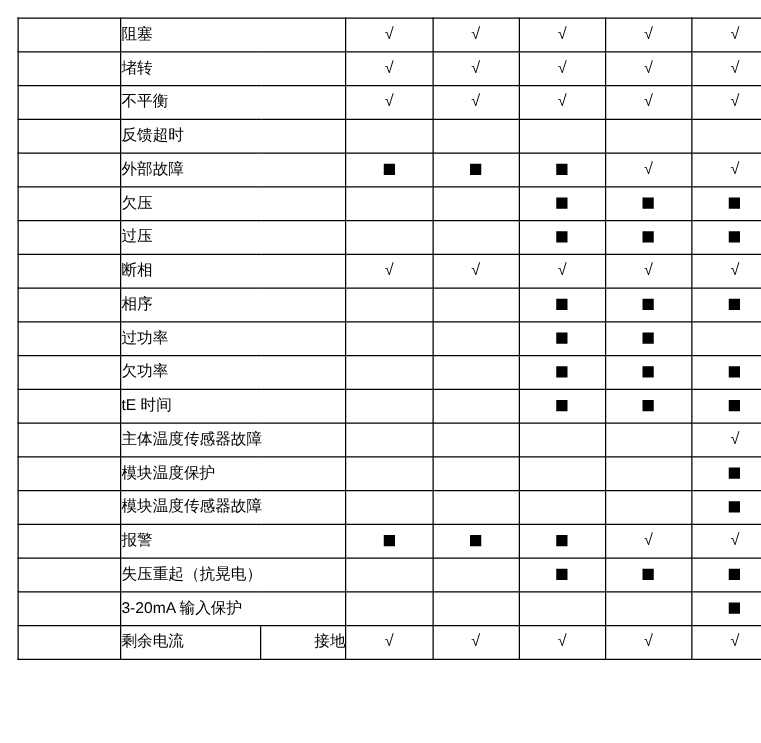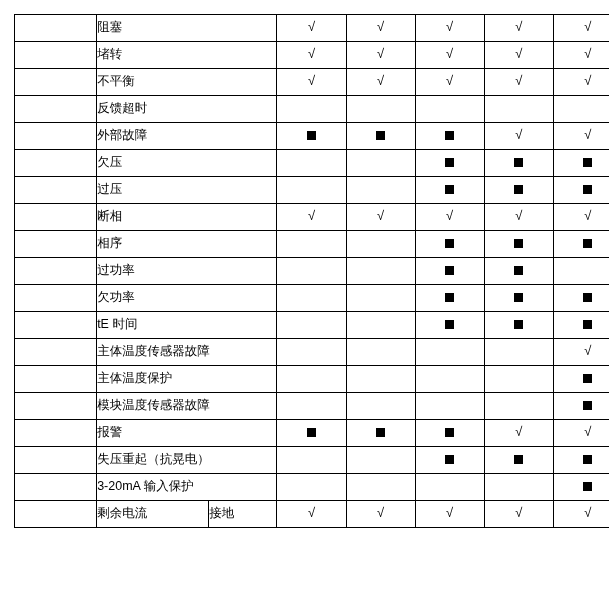--- a/index.html
+++ b/index.html
@@ -43,21 +43,21 @@
     border-right: 1px solid #000000;
     border-top: none;
     border-bottom: none;
   }
   td.item-name {
     text-align: left;
     padding-left: 7px;
     white-space: nowrap;
   }
   td.sub-name {
-    text-align: left;
+    text-align: right;
     padding-left: 7px;
     white-space: nowrap;
     font-size: 12.5px;
   }
   td.mark {
     text-align: center;
   }
   span.sym-check {
     display: inline-block;
     font-size: 13px;
@@ -201,21 +201,21 @@
           <td class="blank-group"></td>
           <td class="item-name" colspan="2">主体温度传感器故障</td>
           <td class="mark"></td>
           <td class="mark"></td>
           <td class="mark"></td>
           <td class="mark"></td>
           <td class="mark"><span class="sym-check">√</span></td>
         </tr>
         <tr>
           <td class="blank-group"></td>
-          <td class="item-name" colspan="2">主体温度保护</td>
+          <td class="item-name" colspan="2">模块温度保护</td>
           <td class="mark"></td>
           <td class="mark"></td>
           <td class="mark"></td>
           <td class="mark"></td>
           <td class="mark"><span class="sym-square"></span></td>
         </tr>
         <tr>
           <td class="blank-group"></td>
           <td class="item-name" colspan="2">模块温度传感器故障</td>
           <td class="mark"></td>

